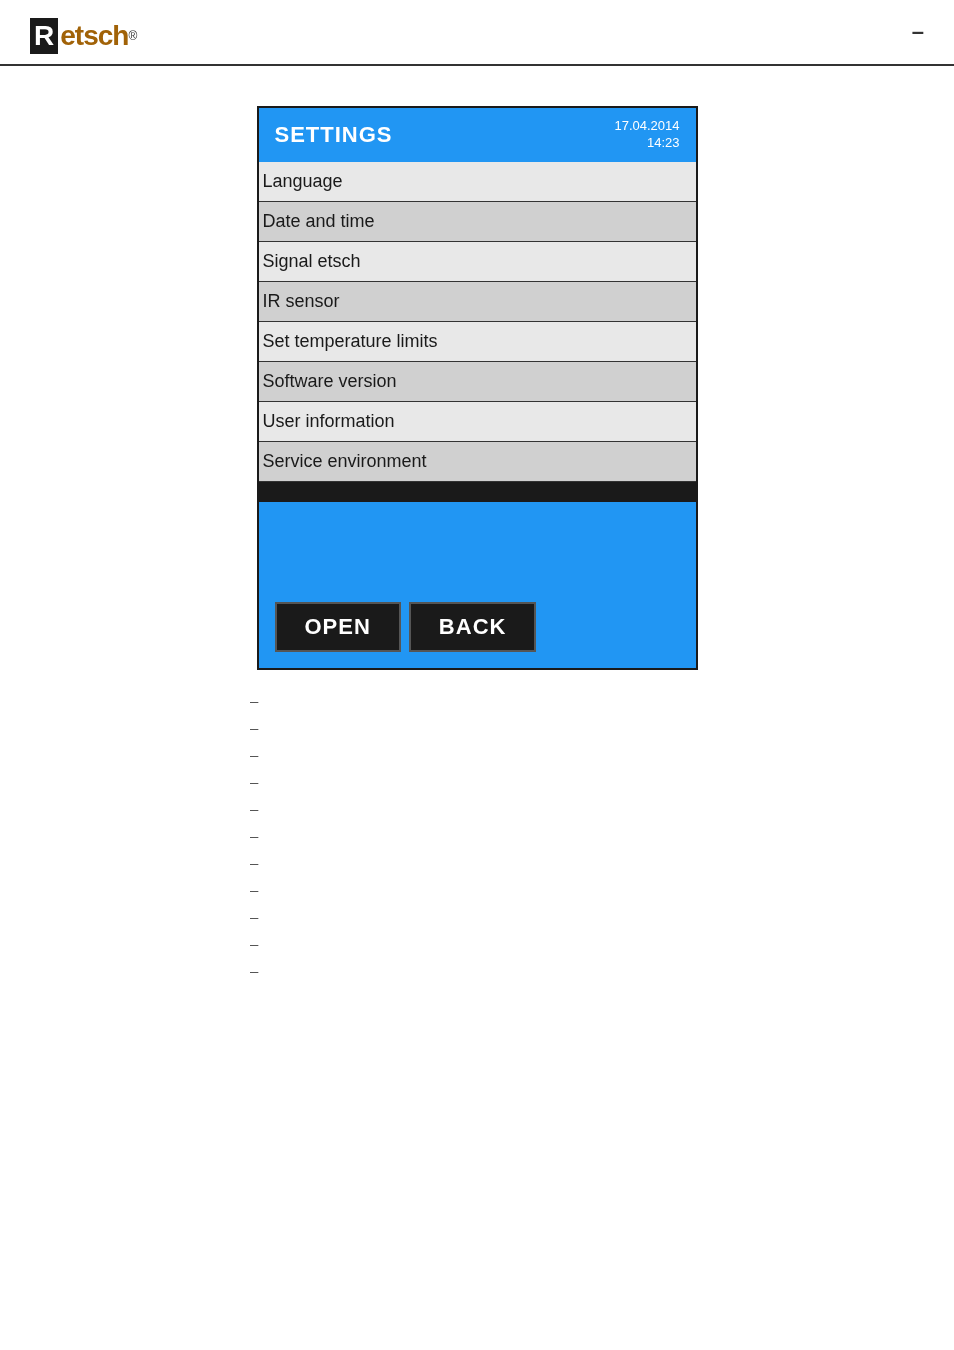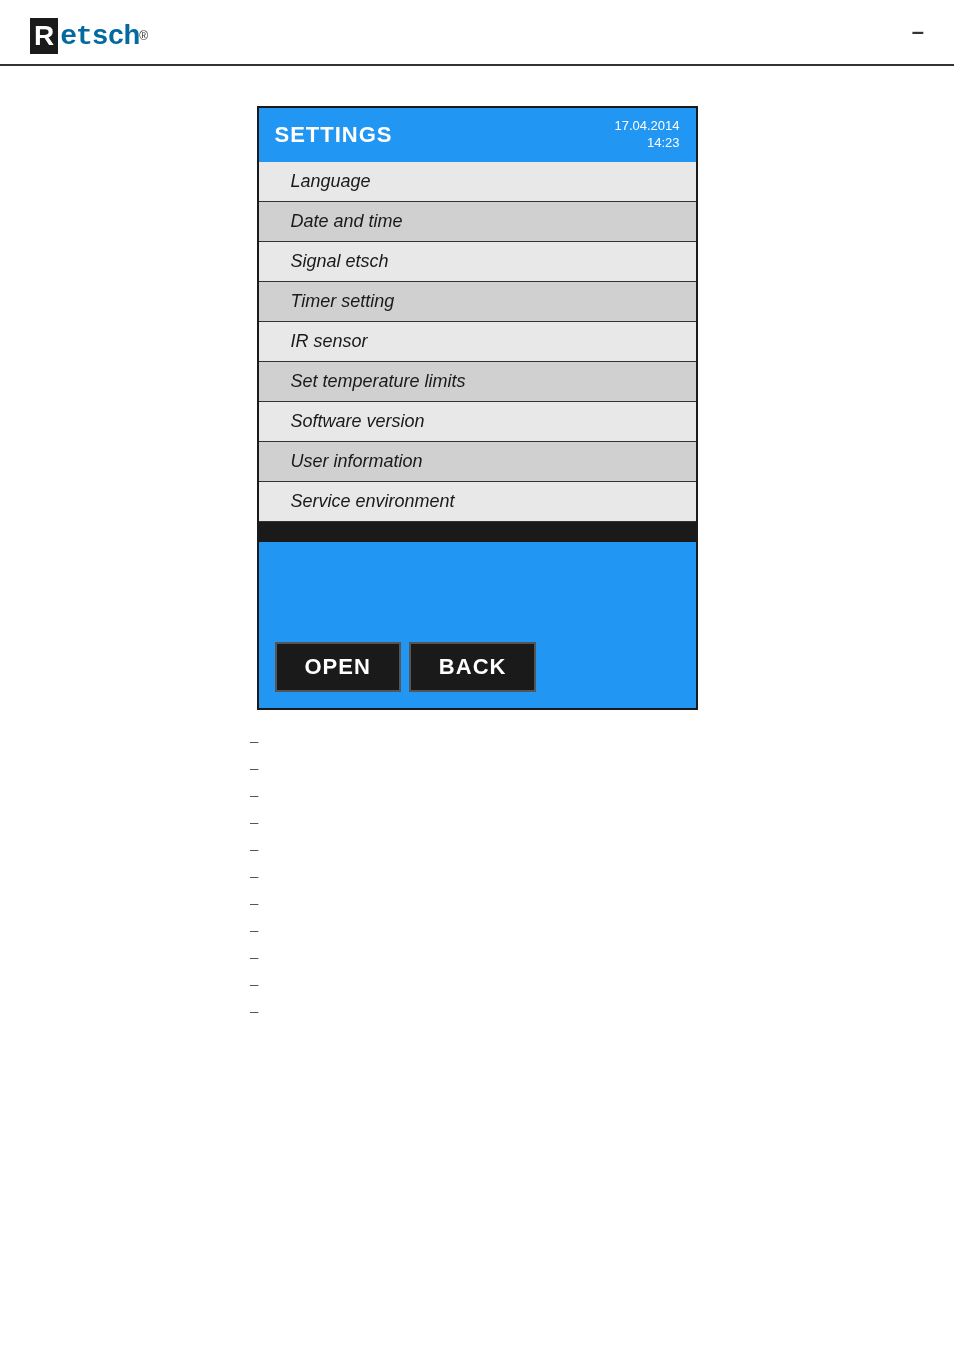--- a/index.html
+++ b/index.html
@@ -22,23 +22,22 @@
     }
 
     .logo-area {
       display: flex;
       align-items: center;
     }
 
     .logo-text {
       font-size: 28px;
       font-weight: bold;
-      color: #0369a1;
+      color: #a16207;
       letter-spacing: -1px;
-      font-family: Liberation Mono, monospace;
     }
 
     .logo-r {
       display: inline-block;
       background: #1a1a1a;
       color: #fff;
       font-size: 28px;
       font-weight: bold;
       padding: 2px 4px 2px 4px;
       margin-right: 2px;
@@ -99,24 +98,23 @@
     }
 
     
     .menu-list {
       background: #1a1a1a;
     }
 
     .menu-item {
       display: flex;
       align-items: center;
-      padding: 9px 32px;
+      padding: 9px 4px;
       border-bottom: 1px solid #333;
       cursor: pointer;
-      font-style: italic;
     }
 
     .menu-item:nth-child(odd) {
       background: #e8e8e8;
     }
 
     .menu-item:nth-child(even) {
       background: #d0d0d0;
     }
 
@@ -201,23 +199,20 @@
     <div class="menu-item">
           <span class="menu-item-text">Language</span>
         </div>
         <div class="menu-item">
           <span class="menu-item-text">Date and time</span>
         </div>
         <div class="menu-item">
           <span class="menu-item-text">Signal etsch</span>
         </div>
         <div class="menu-item">
-          <span class="menu-item-text">Timer setting</span>
-        </div>
-        <div class="menu-item">
           <span class="menu-item-text">IR sensor</span>
         </div>
         <div class="menu-item">
           <span class="menu-item-text">Set temperature limits</span>
         </div>
         <div class="menu-item">
           <span class="menu-item-text">Software version</span>
         </div>
         <div class="menu-item">
           <span class="menu-item-text">User information</span>

